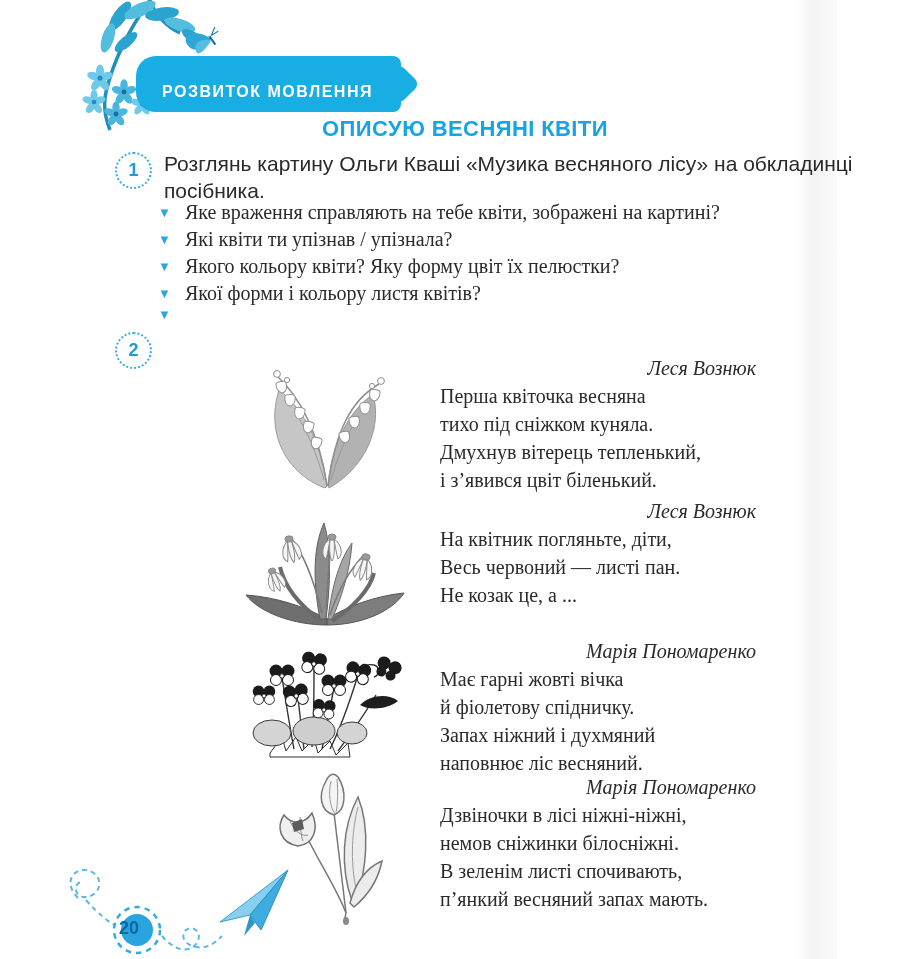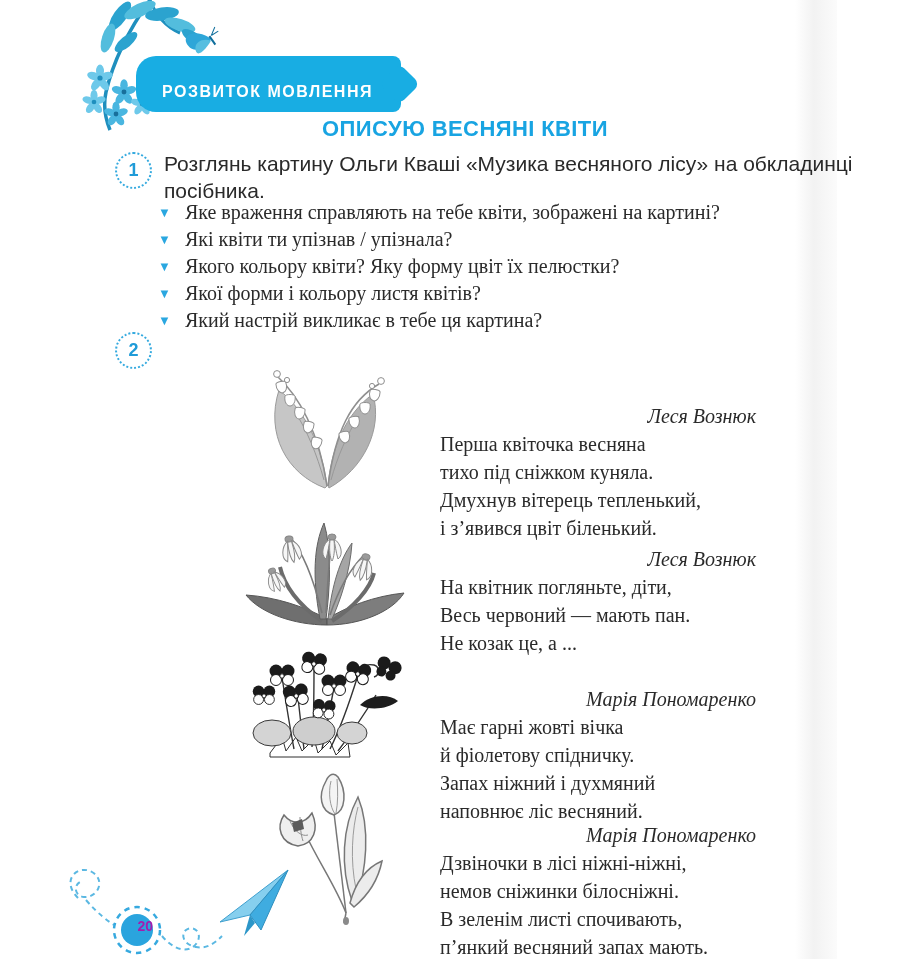--- a/index.html
+++ b/index.html
@@ -45,26 +45,26 @@
     font-family:"Liberation Serif",serif;font-size:20px;}
   .bullets li{display:flex;align-items:baseline;height:27px;}
   .bullet-tri{color:#2aa7e0;font-size:13px;margin-right:14px;flex:0 0 auto;position:relative;top:-2px;}
   
   .riddles{position:absolute;left:120px;top:350px;right:40px;}
   .riddle-row{display:flex;align-items:flex-start;}
   .r1{height:143px;}.r2{height:140px;}.r3{height:136px;}.r4{height:170px;}
   .riddle-image{flex:0 0 210px;margin-left:102px;display:flex;justify-content:center;}
   .poem{margin-left:8px;margin-top:4px;width:330px;font-family:"Liberation Serif",serif;
     font-size:20px;line-height:28px;}
-  .poem-author{font-style:italic;text-align:right;padding-right:14px;margin-top:48px;}
+  .poem-author{font-style:italic;text-align:right;padding-right:14px;}
   
   .footer-decor{position:absolute;left:50px;top:858px;}
   .page-number{
-    position:absolute;left:119px;top:918px;width:34px;text-align:right;
-    color:#a21caf;font-weight:bold;font-size:14px;z-index:2;
+    position:absolute;left:119px;top:918px;width:34px;text-align:left;
+    color:#0369a1;font-weight:bold;font-size:18px;z-index:2;
   }
 </style>
 </head>
 <body>
 
 <div class="scan-band"></div>
 
 <div class="decor-branch">
   <svg width="185" height="132" viewBox="0 0 185 132">
     <path d="M92,0 C72,28 56,58 48,92 C45,106 47,118 52,130" stroke="#1f8fbe" stroke-width="3.5" fill="none"></path>
@@ -160,21 +160,20 @@
   <li>
       <span class="bullet-tri">▼</span>
       <span>Якого кольору квіти? Яку форму цвіт їх пелюстки?</span>
     </li>
   <li>
       <span class="bullet-tri">▼</span>
       <span>Якої форми і кольору листя квітів?</span>
     </li>
   <li>
       <span class="bullet-tri">▼</span>
-      <span>Який настрій викликає в тебе ця картина?</span>
     </li>
 </ul>
 
 <div class="exercise ex2">
   <div class="num-circle">2</div>
 </div>
 
 <div class="riddles">
 
   <div class="riddle-row r1">
@@ -263,21 +262,21 @@
               <path d="M-2,2 C-9,6 -12,18 -6,22 C-4,15 -3,8 -2,2 Z"></path>
               <path d="M2,2 C9,6 12,18 6,22 C4,15 3,8 2,2 Z"></path>
               <path d="M-2,3 C-3,13 -2,21 0,24 C2,21 3,13 2,3 Z"></path>
             </g>
         </g>
       </svg>
     </div>
     <div class="poem">
       <div class="poem-author">Леся Вознюк</div>
       <div>На квітник погляньте, діти,</div>
-      <div>Весь червоний — мають пан.</div>
+      <div>Весь червоний — листі пан.</div>
       <div>Не козак це, а ...</div>
     </div>
   </div>
 
   <div class="riddle-row r3">
     <div class="riddle-image">
       <svg width="195" height="132" viewBox="0 0 195 132">
         <path d="M40,120 L52,104 L56,118 L66,104 L72,118 L84,106 L88,120 L100,108 L106,122 L118,110 L120,124 L40,124 Z" fill="#ffffff" stroke="#2e2e2e"></path>
         <g stroke="#333333" stroke-width="1.4" fill="none">
           <path d="M52,44 C56,70 60,95 64,116"></path>

